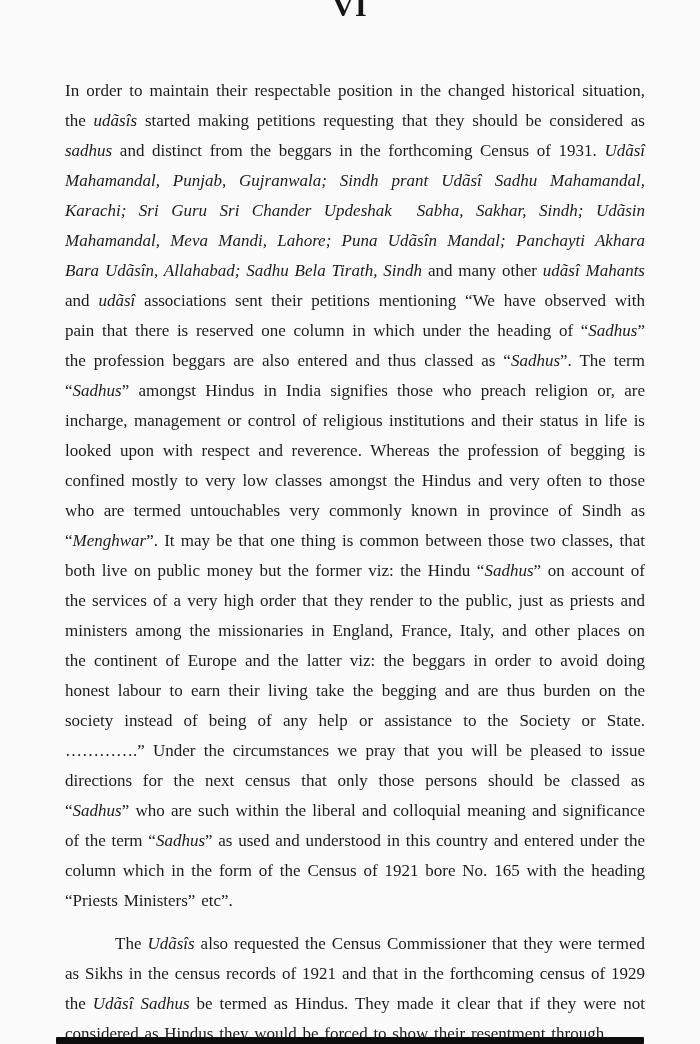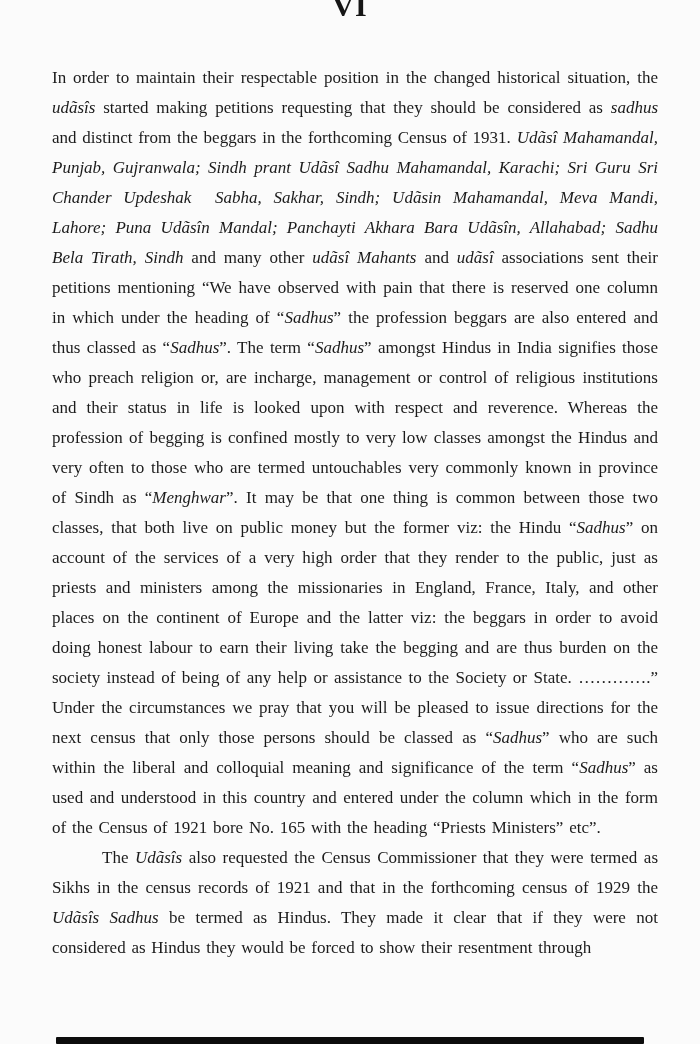--- a/index.html
+++ b/index.html
@@ -26,21 +26,21 @@
     letter-spacing: 1px;
     color: #161616;
   }
   .body-text {
     position: absolute;
     left: 52px;
     top: 63px;
     width: 606px;
   }
   .para {
-    margin: 0;
+    margin: 13px;
     font-size: 17px;
     line-height: 30px;
     text-align: justify;
     word-spacing: 1.5px;
     color: #1b1b1b;
   }
   .para em {
     font-style: italic;
   }
   .para.indent {
@@ -57,17 +57,17 @@
   }
 </style>
 </head>
 <body>
 
 <div class="page" style="background: rgb(251, 251, 251); color: rgb(27, 27, 27);">
   <div class="chapter-heading">VI</div>
 
   <div class="body-text">
     <p class="para"><span>In order to maintain their respectable position in the changed historical situation, the </span><em>udãsîs</em><span> started making petitions requesting that they should be considered as </span><em>sadhus</em><span> and distinct from the beggars in the forthcoming Census of 1931. </span><em>Udãsî Mahamandal, Punjab, Gujranwala; Sindh prant Udãsî Sadhu Mahamandal, Karachi; Sri Guru Sri Chander Updeshak&nbsp; Sabha, Sakhar, Sindh; Udãsin Mahamandal, Meva Mandi, Lahore; Puna Udãsîn Mandal; Panchayti Akhara Bara Udãsîn, Allahabad; Sadhu Bela Tirath, Sindh</em><span> and many other </span><em>udãsî Mahants</em><span> and </span><em>udãsî</em><span> associations sent their petitions mentioning “We have observed with pain that there is reserved one column in which under the heading of “</span><em>Sadhus</em><span>” the profession beggars are also entered and thus classed as “</span><em>Sadhus</em><span>”. The term “</span><em>Sadhus</em><span>” amongst Hindus in India signifies those who preach religion or, are incharge, management or control of religious institutions and their status in life is looked upon with respect and reverence. Whereas the profession of begging is confined mostly to very low classes amongst the Hindus and very often to those who are termed untouchables very commonly known in province of Sindh as “</span><em>Menghwar</em><span>”. It may be that one thing is common between those two classes, that both live on public money but the former viz: the Hindu “</span><em>Sadhus</em><span>” on account of the services of a very high order that they render to the public, just as priests and ministers among the missionaries in England, France, Italy, and other places on the continent of Europe and the latter viz: the beggars in order to avoid doing honest labour to earn their living take the begging and are thus burden on the society instead of being of any help or assistance to the Society or State. ………….” Under the circumstances we pray that you will be pleased to issue directions for the next census that only those persons should be classed as “</span><em>Sadhus</em><span>” who are such within the liberal and colloquial meaning and significance of the term “</span><em>Sadhus</em><span>” as used and understood in this country and entered under the column which in the form of the Census of 1921 bore No. 165 with the heading “Priests Ministers” etc”.</span></p>
-    <p class="para indent"><span>The </span><em>Udãsîs</em><span> also requested the Census Commissioner that they were termed as Sikhs in the census records of 1921 and that in the forthcoming census of 1929 the </span><em>Udãsîs Sadhus</em><span> be termed as Hindus. They made it clear that if they were not considered as Hindus they would be forced to show their resentment through</span></p>
+    <p class="para indent"><span>The </span><em>Udãsîs</em><span> also requested the Census Commissioner that they were termed as Sikhs in the census records of 1921 and that in the forthcoming census of 1929 the </span><em>Udãsî Sadhus</em><span> be termed as Hindus. They made it clear that if they were not considered as Hindus they would be forced to show their resentment through</span></p>
   </div>
 
   <div class="scan-edge" style="background: rgb(12, 12, 12);"></div>
 </div>
 
 </body></html>

